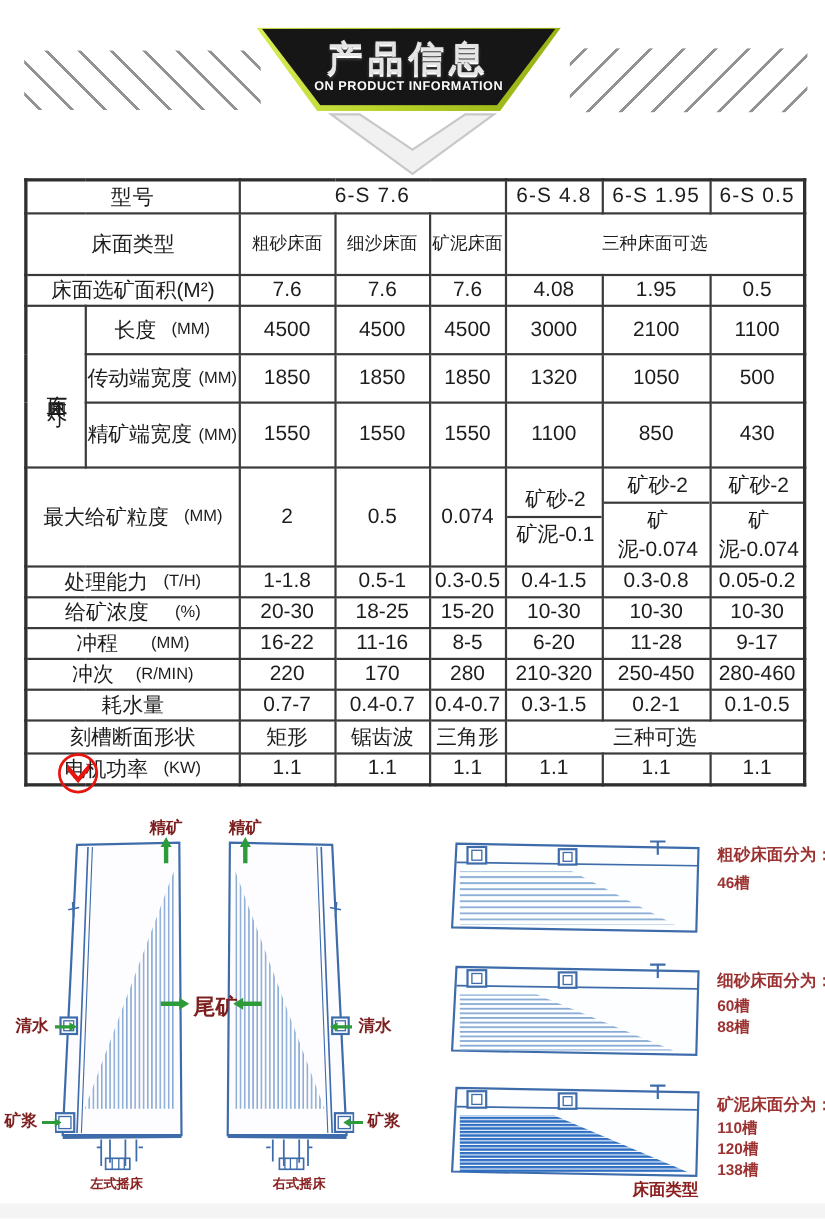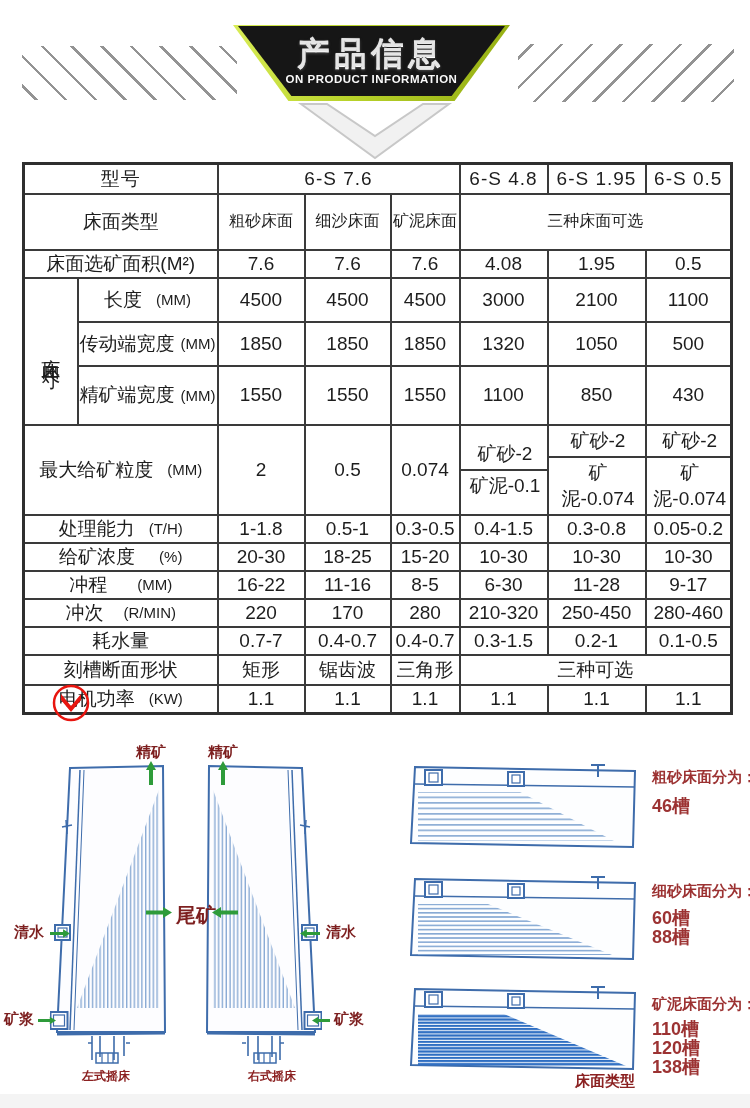--- a/index.html
+++ b/index.html
@@ -39,21 +39,21 @@
   td.split .b{padding:2px 2px 2px 5px;}
 
   
   .sel-icon{position:absolute;left:50px;top:682px;}
   .sel-title{position:absolute;left:96px;top:684px;font-size:27px;font-weight:bold;color:#e8150f;letter-spacing:2px;}
 
   
   .dlabel{position:absolute;font-weight:bold;color:#7d1f1f;font-size:15px;white-space:nowrap;}
   .dcaption{position:absolute;font-weight:bold;color:#8b2121;font-size:12px;white-space:nowrap;}
   .bedlabel{position:absolute;font-weight:bold;color:#9c3232;font-size:15px;white-space:nowrap;}
-  .bedslot{position:absolute;font-weight:bold;color:#9c3232;font-size:18px;white-space:nowrap;}
+  .bedslot{position:absolute;font-weight:bold;color:#9c3232;font-size:14px;white-space:nowrap;}
   .garrow{position:absolute;line-height:0;}
   .bottom-strip{position:absolute;left:0;top:1094px;width:750px;height:14px;background:#f4f4f4;}
 </style>
 </head>
 <body>
 
 <div class="page">
 
   <div class="hatch hatch-left"></div>
   <div class="hatch hatch-right"></div>
@@ -199,21 +199,21 @@
     <tr style="height:24px">
       <td colspan="2" class="lbl">
             <div class="lu" style="gap:30px">
               <span class="nm">冲程</span>
               <span class="unit">(MM)</span>
             </div>
           </td>
       <td>16-22</td>
       <td>11-16</td>
       <td>8-5</td>
-      <td>6-30</td>
+      <td>6-20</td>
       <td>11-28</td>
       <td>9-17</td>
     </tr>
     <tr style="height:26px">
       <td colspan="2" class="lbl">
             <div class="lu" style="gap:20px">
               <span class="nm">冲次</span>
               <span class="unit">(R/MIN)</span>
             </div>
           </td>

